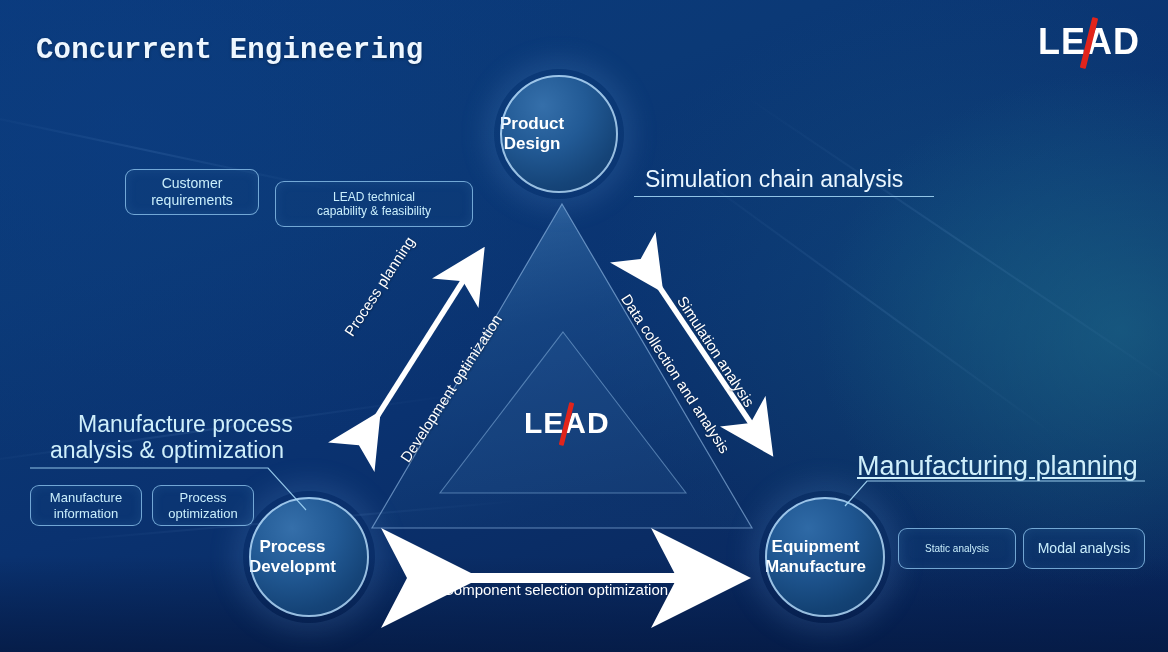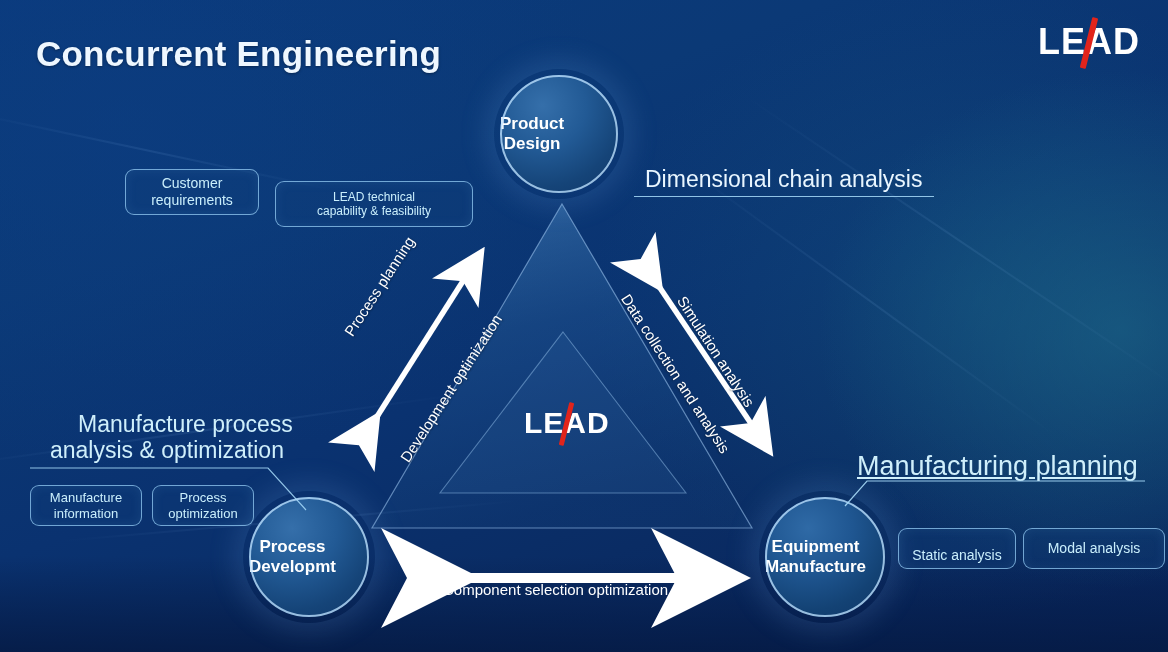--- a/index.html
+++ b/index.html
@@ -19,22 +19,22 @@
       radial-gradient(ellipse 700px 500px at 120px 120px, rgba(12,62,130,.55) 0%, rgba(12,62,130,0) 70%),
       linear-gradient(160deg, #0a3a7d 0%, #0b3976 28%, #0a3270 52%, #0a2c64 72%, #08245a 100%);
   }
   
   .streak { position:absolute; background:linear-gradient(90deg, rgba(255,255,255,0) 0%, rgba(150,200,255,.10) 50%, rgba(255,255,255,0) 100%);
             transform-origin:center; pointer-events:none; }
   .bottomband { position:absolute; left:0; right:0; bottom:0; height:96px;
     background:linear-gradient(180deg, rgba(5,27,70,0) 0%, rgba(5,27,70,.55) 60%, rgba(5,26,68,.85) 100%); }
 
   
-  .title { position:absolute; left:36px; top:34px; font-size:35px; font-weight:bold;
-    color:#eef7ff; letter-spacing:.2px; text-shadow:0 1px 3px rgba(0,0,0,.35); }
+  .title { position:absolute; left:36px; top:34px; font-size:29px; font-weight:bold;
+    color:#eef7ff; letter-spacing:.2px; text-shadow:0 1px 3px rgba(0,0,0,.35);font-family:Liberation Mono, monospace; }
 
   
   .logo { position:absolute; display:inline-block; }
   .logo .lead-text { font-weight:bold; color:#ffffff; letter-spacing:1px; line-height:1; font-family:"Liberation Sans", sans-serif; }
   .logo .slash { position:absolute; background:#e1241b; transform:rotate(14deg); border-radius:1px; }
   .logo-top { right:28px; top:24px; }
   .logo-top .lead-text { font-size:36px; }
   .logo-top .slash { width:6px; height:52px; left:48px; top:-7px; }
   .logo-mid { left:524px; top:408px; }
   .logo-mid .lead-text { font-size:30px; }
@@ -151,21 +151,21 @@
       <div>requirements</div>
     </div>
   </div>
   <div class="pill" style="left:275px;top:181px;width:198px;height:46px;font-size:12px;">
     <div>
       <div>LEAD technical</div>
       <div>capability &amp; feasibility</div>
     </div>
   </div>
 
-  <div class="hd" style="left:645px;top:166px;font-size:23px;">Dimensional chain analysis</div>
+  <div class="hd" style="left:645px;top:166px;font-size:23px;">Simulation chain analysis</div>
   <div class="rule" style="left:634px;top:196px;width:300px;"></div>
 
   <svg width="140" height="200" viewBox="0 0 140 200" style="left:348px;top:252px;">
     <defs>
       <marker id="arrUp" markerWidth="10" markerHeight="10" refX="5" refY="5" orient="auto">
         <path d="M0,0 L10,5 L0,10 L2.6,5 Z" fill="#ffffff"></path>
       </marker>
       <marker id="arrDn" markerWidth="10" markerHeight="10" refX="5" refY="5" orient="auto">
         <path d="M0,0 L10,5 L0,10 L2.6,5 Z" fill="#ffffff"></path>
       </marker>
@@ -203,20 +203,20 @@
   <svg width="310" height="40" viewBox="0 0 310 40" style="left:411px;top:558px;">
     <line x1="20" y1="20" x2="290" y2="20" stroke="#ffffff" stroke-width="10" marker-start="url(#arrDn)" marker-end="url(#arrUp)"></line>
   </svg>
   <div class="flat" style="left:443px;top:581px;font-size:15px;">Component selection optimization</div>
 
   <div class="hd cyan" style="left:857px;top:451px;font-size:27px;text-decoration:underline;">Manufacturing planning</div>
   <svg width="300" height="60" viewBox="0 0 300 60" style="left:845px;top:478px;">
     <path d="M300,3 L22,3 L0,28" stroke="rgba(168,220,250,0.9)" stroke-width="1.2" fill="none"></path>
   </svg>
 
-  <div class="pill" style="left:898px;top:528px;width:118px;height:41px;font-size:14px;align-items:flex-end;">
+  <div class="pill" style="left:898px;top:528px;width:118px;height:41px;font-size:10px;">
     <div>Static analysis</div>
   </div>
-  <div class="pill" style="left:1023px;top:528px;width:142px;height:41px;font-size:14px;">
+  <div class="pill" style="left:1023px;top:528px;width:122px;height:41px;font-size:14px;">
     <div>Modal analysis</div>
   </div>
 
 </div>
 
 </body></html>

